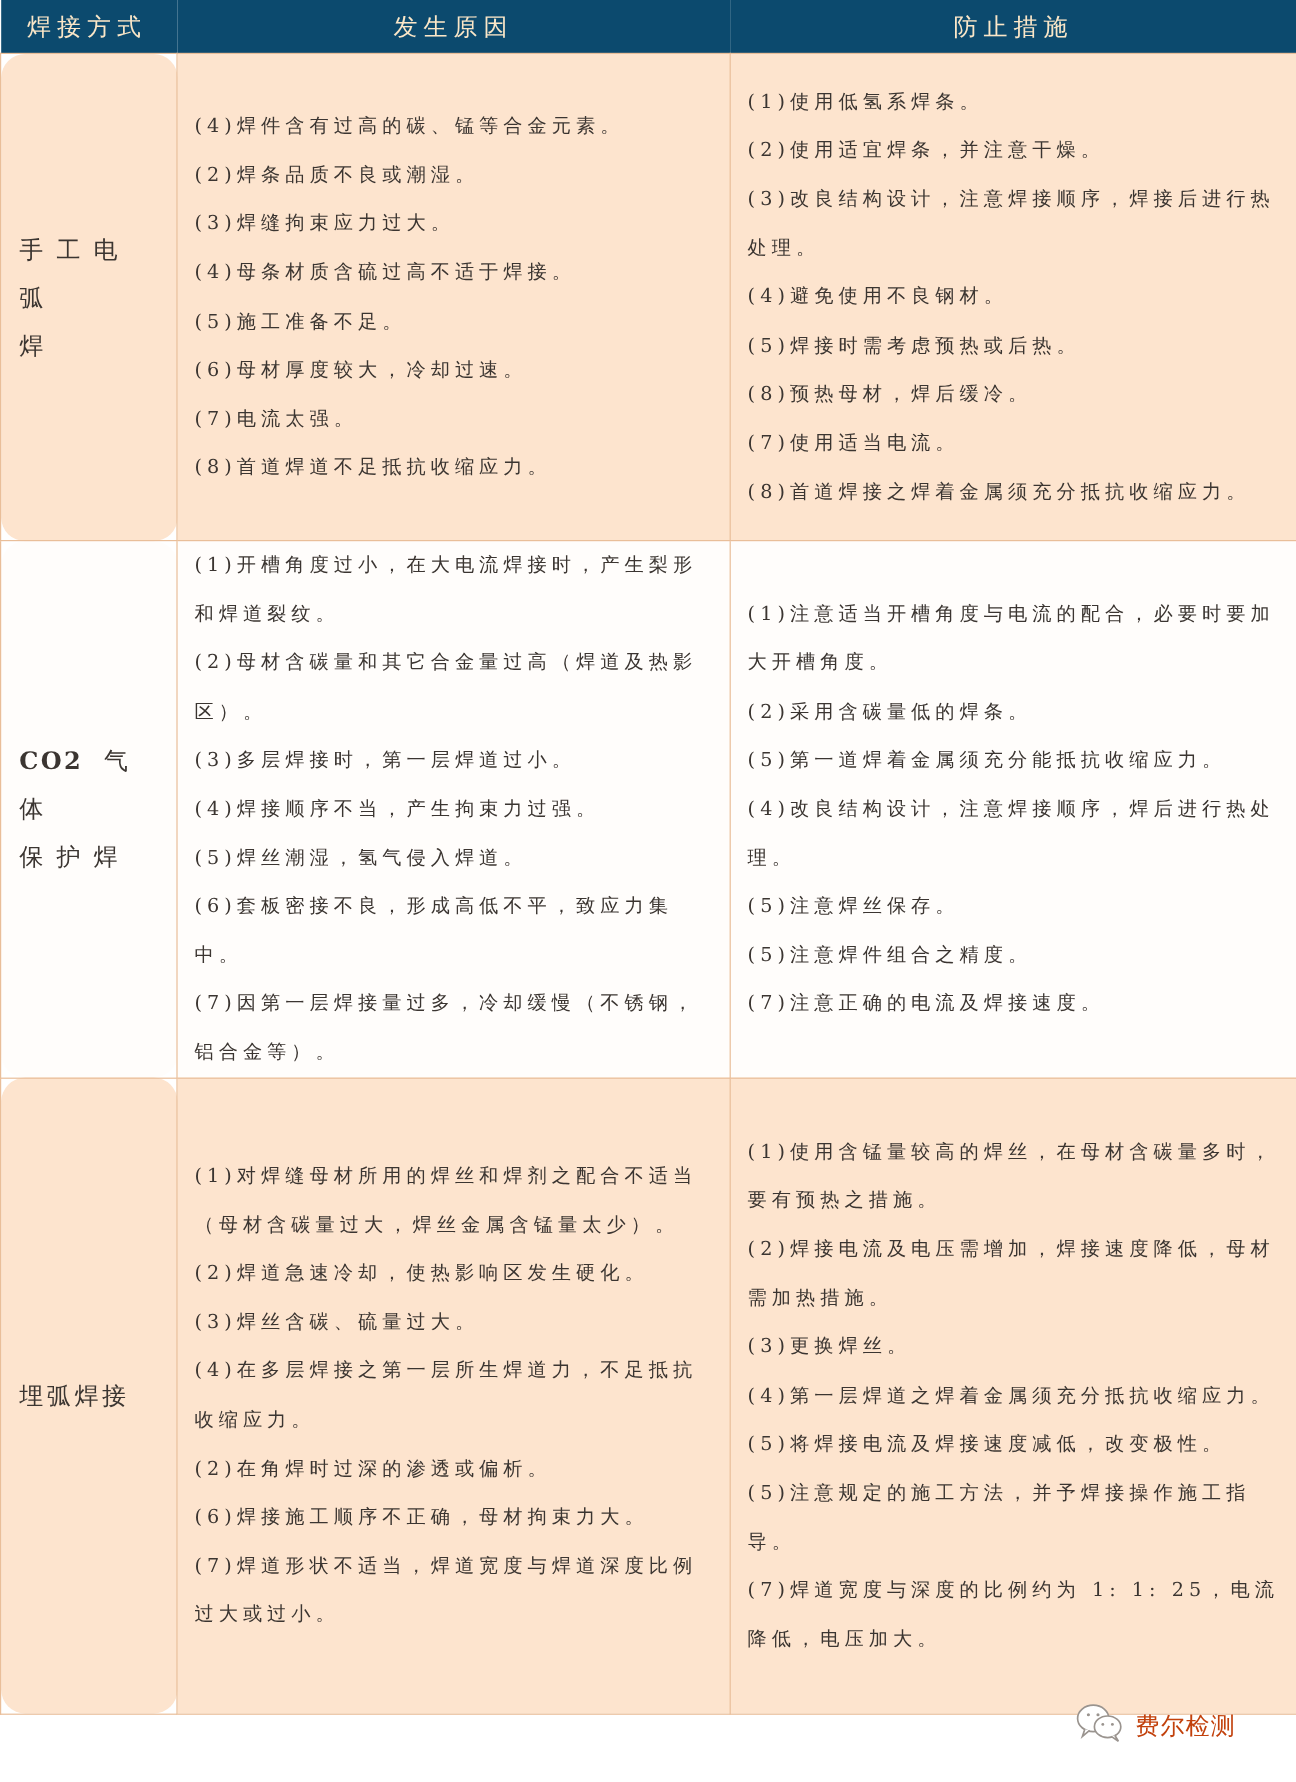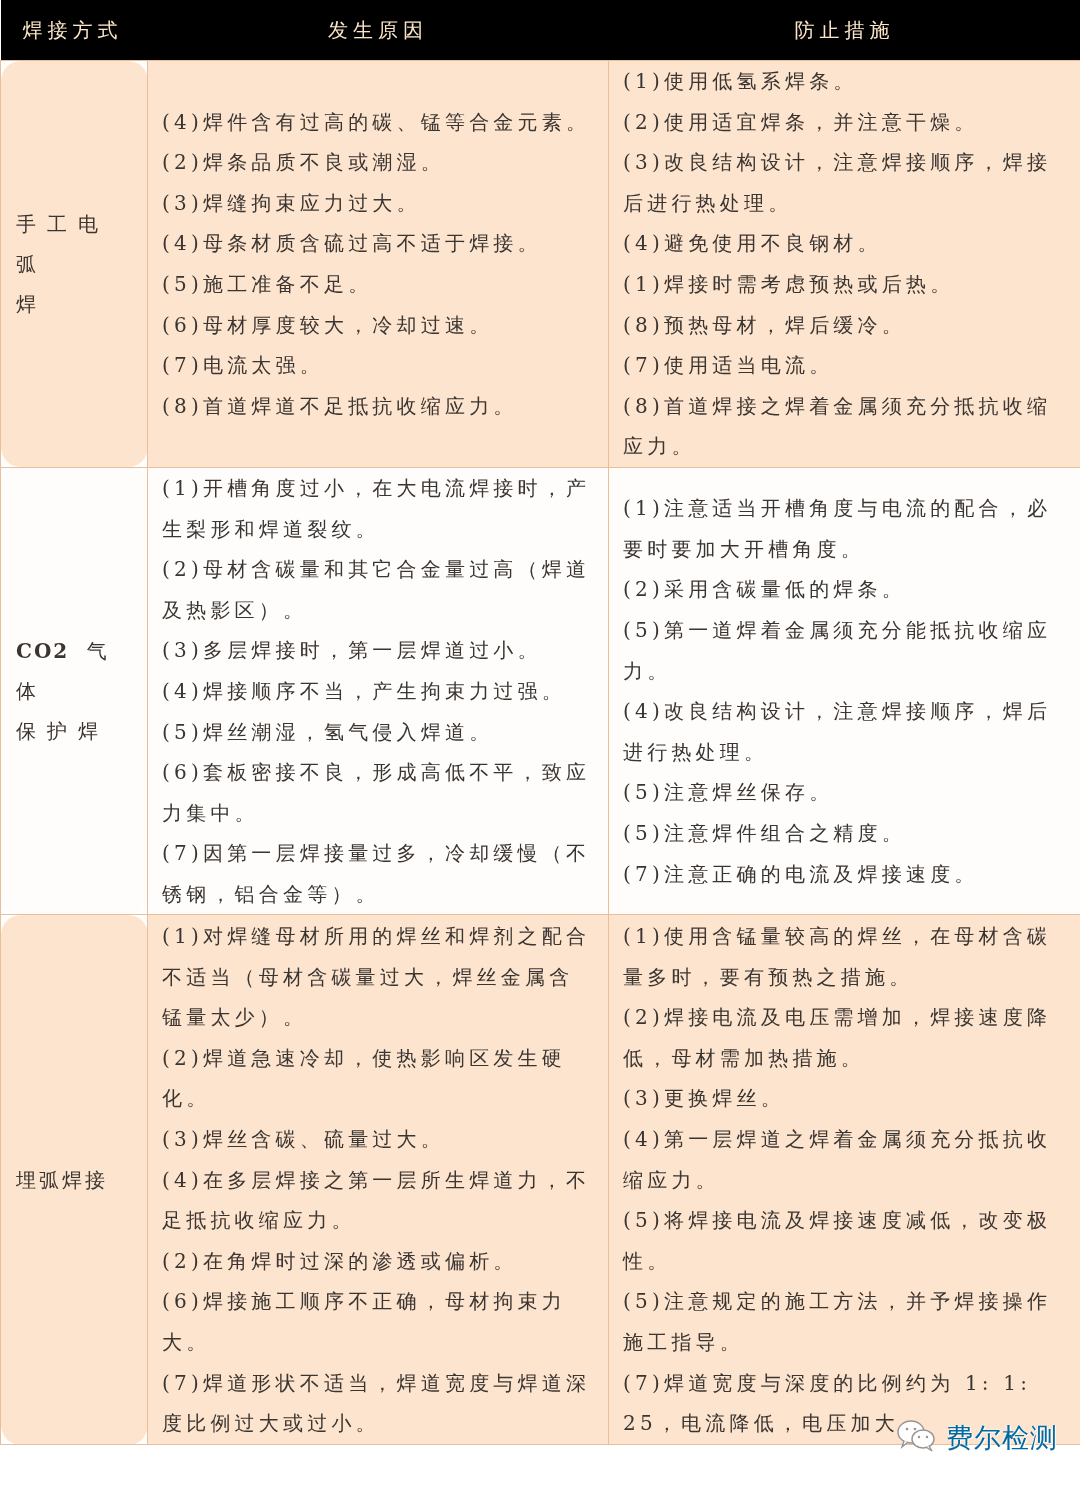--- a/index.html
+++ b/index.html
@@ -1,31 +1,31 @@
 <!DOCTYPE html>
 <html><head>
 <meta charset="utf-8">
 <style>
   html, body { margin:0; padding:0; background:#ffffff; }
   body { width:1080px; height:1485px; position:relative; overflow:hidden;
          font-family:"DejaVu Serif", serif; color:#3b3531; }
   .table { position:absolute; left:0; top:0; width:1080px; border-collapse:collapse; table-layout:fixed; }
-  .table th { background:#000000; color:#FBE7C8; font-weight:normal; font-size:20px; letter-spacing:5px;
-              height:60px; padding:0; border:none; }
+  .table th { background:#0c4a6e; color:#FBE7C8; font-weight:normal; font-size:20px; letter-spacing:5px;
+              height:44px; padding:0; border:none; }
   .table th.c1 { text-align:left; padding-left:22px; }
-  .table td { vertical-align:middle; border:1.5px solid #E9BE99; font-size:20px; line-height:40.6px; letter-spacing:4.2px; }
+  .table td { vertical-align:middle; border:1.5px solid #E9BE99; font-size:16px; line-height:40.6px; letter-spacing:4.2px; }
   .table tr.peach td { background:#FDE4CE; }
   .table tr.white td { background:#FFFDFB; }
   .table td.method { padding:0 8px 0 15px; font-size:20px; letter-spacing:11px; line-height:40px;border-radius:20px; }
   .table td.causes { padding:0 14px 0 14px; }
   .table td.fixes { padding:0 12px 0 14px; }
   .method-strong { font-weight:bold; letter-spacing:2px; }
   .item { display:block; }
   .watermark { position:absolute; left:896px; top:1418px; display:flex; align-items:center; gap:8px; }
-  .wm-text { font-family:Liberation Mono, monospace; font-size:27px; color:#0369a1; letter-spacing:1px;
+  .wm-text { font-family:Liberation Mono, monospace; font-size:20px; color:#c2410c; letter-spacing:1px;
              text-shadow:0 0 2px #fff, 1px 1px 0 #fff; }
 </style>
 </head>
 <body>
 
 <table class="table">
   <colgroup>
     <col style="width:147px">
     <col style="width:461px">
     <col style="width:472px">
@@ -52,21 +52,21 @@
         <span class="item">(5)施工准备不足。</span>
         <span class="item">(6)母材厚度较大，冷却过速。</span>
         <span class="item">(7)电流太强。</span>
         <span class="item">(8)首道焊道不足抵抗收缩应力。</span>
       </td>
       <td class="fixes">
         <span class="item">(1)使用低氢系焊条。</span>
         <span class="item">(2)使用适宜焊条，并注意干燥。</span>
         <span class="item">(3)改良结构设计，注意焊接顺序，焊接后进行热处理。</span>
         <span class="item">(4)避免使用不良钢材。</span>
-        <span class="item">(1)焊接时需考虑预热或后热。</span>
+        <span class="item">(5)焊接时需考虑预热或后热。</span>
         <span class="item">(8)预热母材，焊后缓冷。</span>
         <span class="item">(7)使用适当电流。</span>
         <span class="item">(8)首道焊接之焊着金属须充分抵抗收缩应力。</span>
       </td>
     </tr>
 
     <tr class="white" style="height:447px">
       <td class="method">
         <span class="item"><span class="method-strong">CO2</span> <span>气体</span></span>
         <span class="item">保护焊</span>

